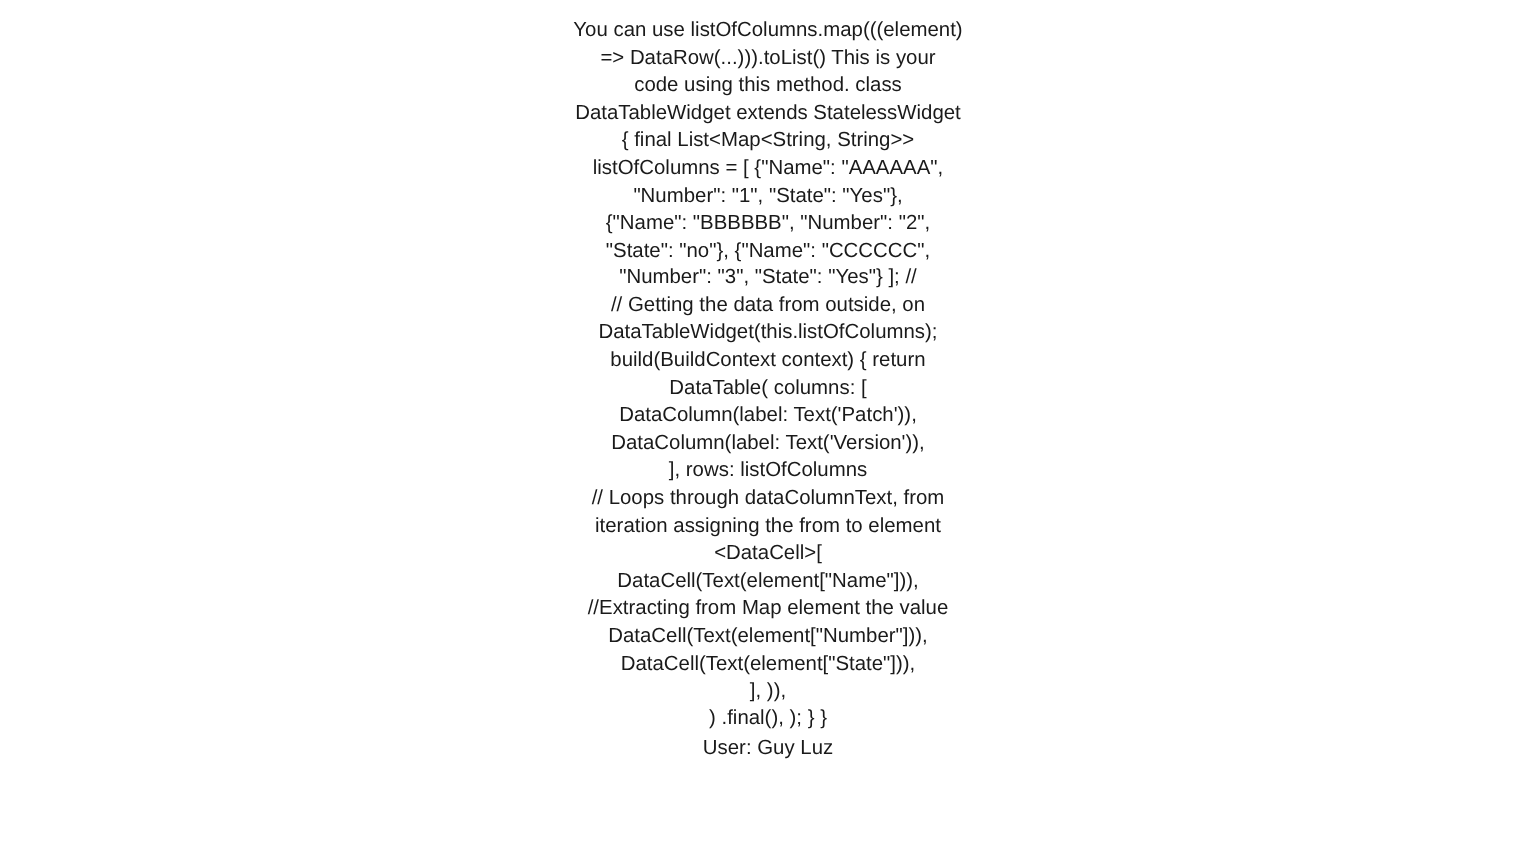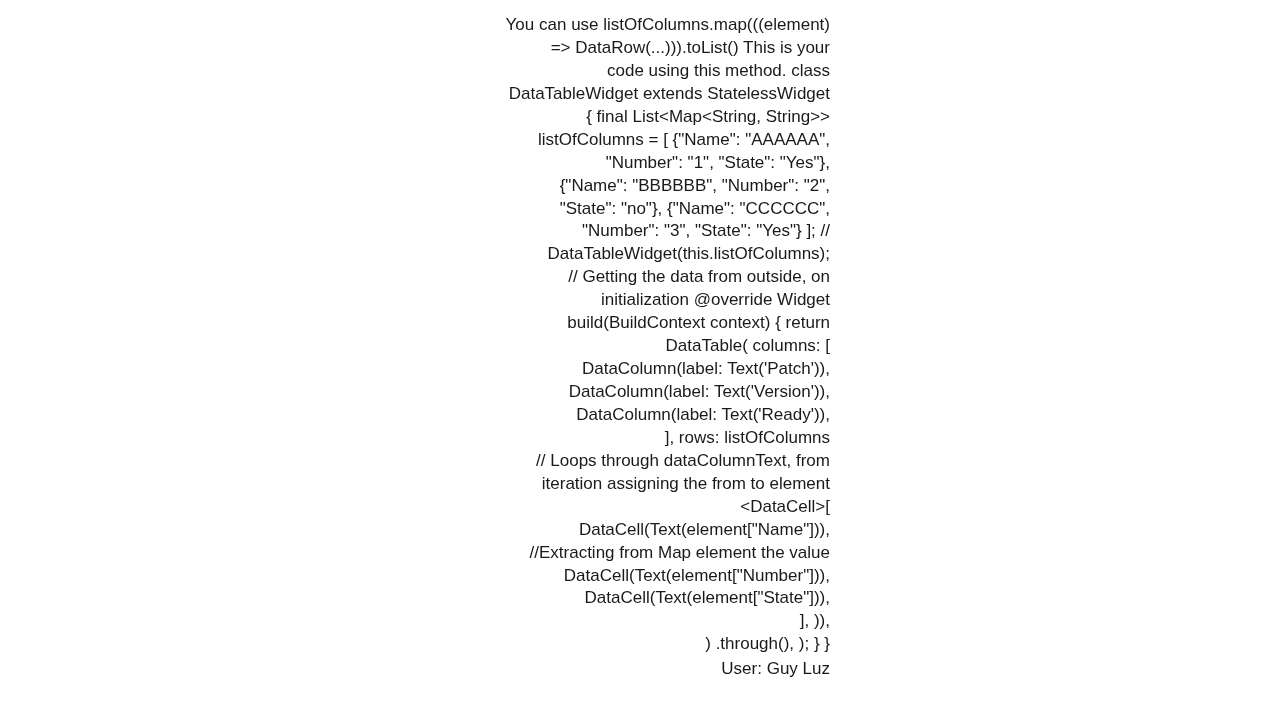--- a/index.html
+++ b/index.html
@@ -1,19 +1,18 @@
 <!DOCTYPE html>
 <html><head>
   <meta charset="utf-8">
   <style>
     * {
       margin: 0;
       padding: 0;
       box-sizing: border-box;
-      text-align: right;
     }
     body {
       width: 1280px;
       height: 720px;
       background: #ffffff;
       font-family: Arial, Helvetica, sans-serif;
       display: flex;
       justify-content: center;
       align-items: flex-start;
       padding-top: 14px;
@@ -39,32 +38,30 @@
   <span class="line">You can use listOfColumns.map(((element)</span>
   <span class="line">=&gt; DataRow(...))).toList()  This is your</span>
   <span class="line">code using this method. class</span>
   <span class="line">DataTableWidget extends StatelessWidget</span>
   <span class="line">{   final List&lt;Map&lt;String, String&gt;&gt;</span>
   <span class="line">listOfColumns = [     {"Name": "AAAAAA",</span>
   <span class="line">"Number": "1", "State": "Yes"},</span>
   <span class="line">{"Name": "BBBBBB", "Number": "2",</span>
   <span class="line">"State": "no"},     {"Name": "CCCCCC",</span>
   <span class="line">"Number": "3", "State": "Yes"}   ]; //</span>
+  <span class="line">// Getting the data from outside, on</span>
   <span class="line">DataTableWidget(this.listOfColumns);</span>
-  <span class="line">// Getting the data from outside, on</span>
-  <span class="line">initialization   @override   Widget</span>
   <span class="line">build(BuildContext context) {     return</span>
   <span class="line">DataTable(       columns: [</span>
   <span class="line">DataColumn(label: Text('Patch')),</span>
   <span class="line">DataColumn(label: Text('Version')),</span>
-  <span class="line">DataColumn(label: Text('Ready')),</span>
   <span class="line">],       rows:           listOfColumns</span>
   <span class="line">// Loops through dataColumnText, from</span>
   <span class="line">iteration assigning the from to element</span>
   <span class="line">&lt;DataCell&gt;[</span>
   <span class="line">DataCell(Text(element["Name"])),</span>
   <span class="line">//Extracting from Map element the value</span>
   <span class="line">DataCell(Text(element["Number"])),</span>
   <span class="line">DataCell(Text(element["State"])),</span>
   <span class="line">],                     )),</span>
-  <span class="line">)               .through(),     );   } }</span>
+  <span class="line">)               .final(),     );   } }</span>
   <span class="line user-line">User: Guy Luz</span>
 </div>
 
 </body></html>

